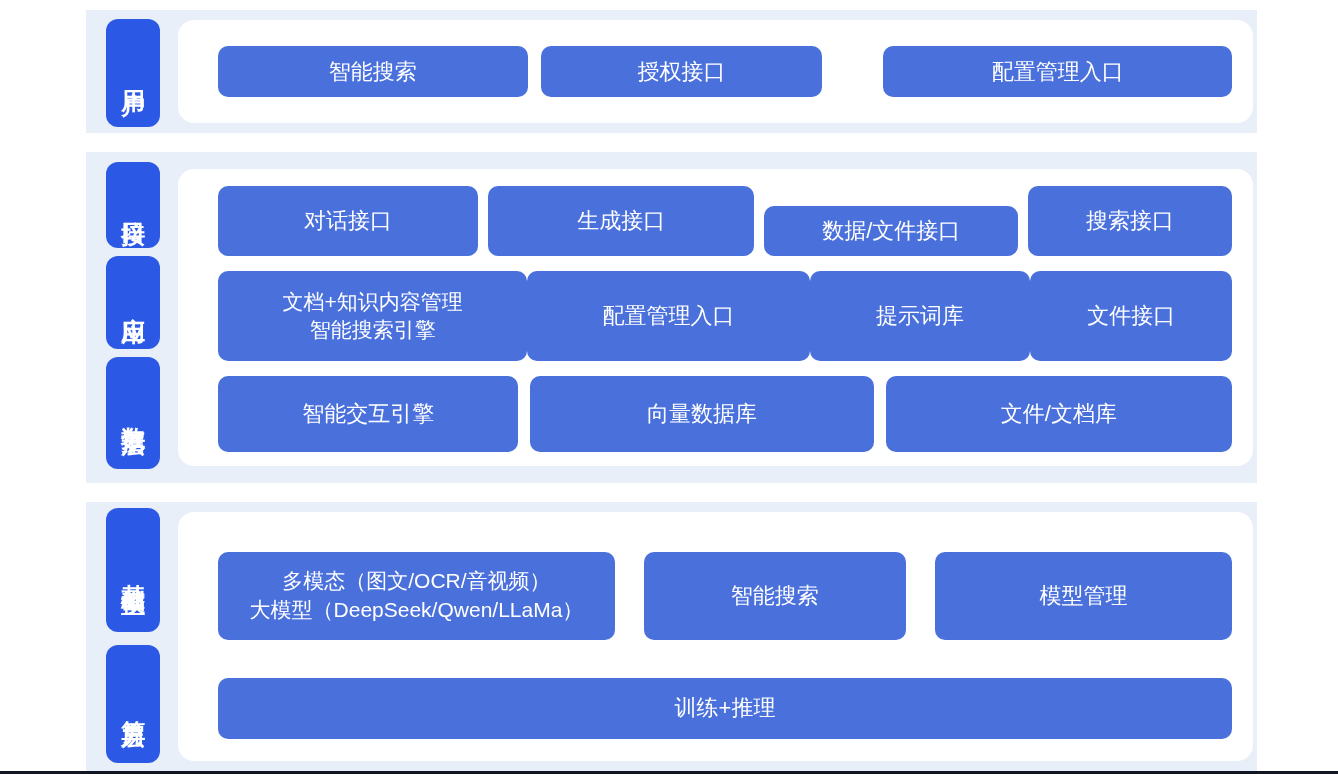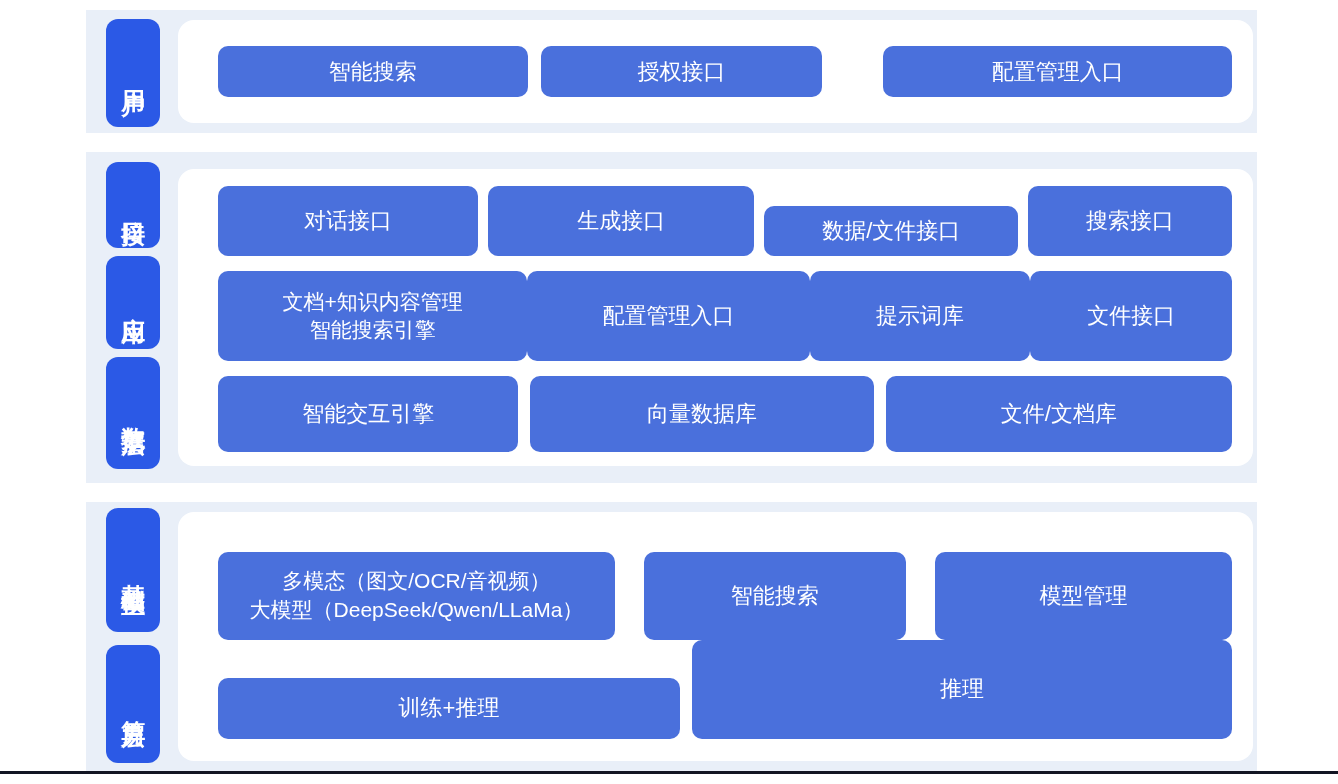--- a/index.html
+++ b/index.html
@@ -149,20 +149,19 @@
     </div>
     <div class="panel" style="margin-top:10px;margin-bottom:10px;padding-top:40px;padding-bottom:22px;justify-content:space-between;">
       <div class="row" style="height:90px;gap:29px;">
         <div class="node small" style="flex:394;">多模态（图文/OCR/音视频）
 大模型（DeepSeek/Qwen/LLaMa）</div>
         <div class="node" style="flex:260;">智能搜索</div>
         <div class="node" style="flex:295;">模型管理</div>
       </div>
       <div class="row" style="height:102px;gap:12px;">
         <div class="node" style="flex:462;margin-top:38px;">训练+推理</div>
-        <div class="node" style="flex:540;">推理</div>
       </div>
     </div>
   </section>
 
   <div class="divider"></div>
 
 </div>
 
 </body></html>

